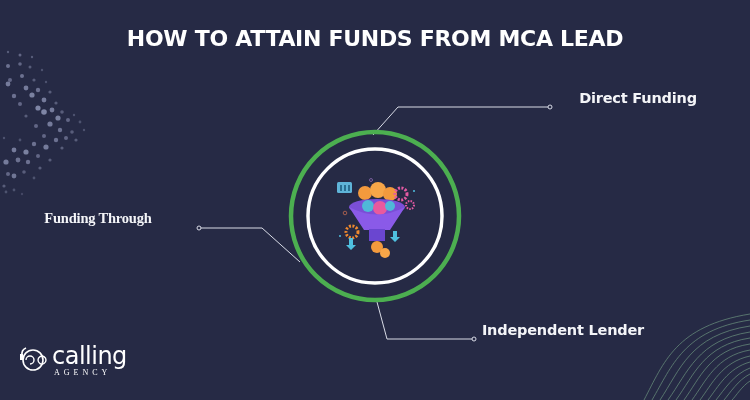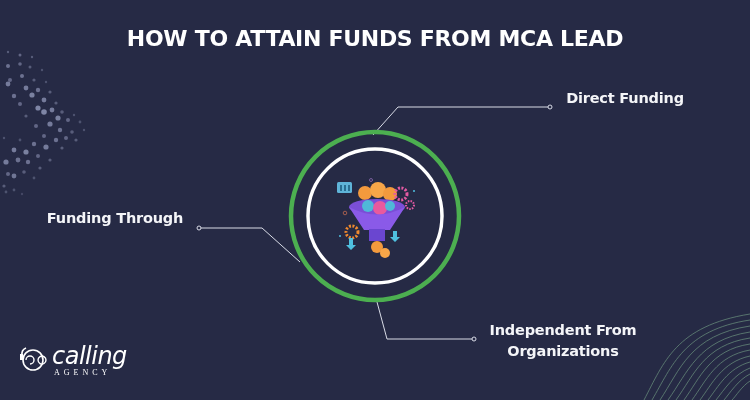--- a/index.html
+++ b/index.html
@@ -12,21 +12,21 @@
     .canvas { position: absolute; left: 0; top: 0; width: 750px; height: 400px; }
     .title {
       position: absolute; left: 0; top: 26px; width: 750px; text-align: center;
       color: #ffffff; font-weight: bold; font-size: 22px; letter-spacing: -0.3px;
     }
     .label {
       position: absolute; color: #f4f5f8; font-weight: bold; font-size: 14.5px;
       line-height: 21px; text-align: center; letter-spacing: -0.2px;
     }
     .logo { position: absolute; left: 20px; top: 348px; }
-    .logo-main { position: absolute; left: 32px; top: -6px; color: #fff; font-size: 24px; letter-spacing: -0.5px; font-family: "DejaVu Sans", sans-serif; font-style: italic; }
+    .logo-main { position: absolute; left: 32px; top: -6px; color: #fff; font-size: 24px; letter-spacing: -0.5px; font-family: "DejaVu Sans", sans-serif; }
     .logo-sub { position: absolute; left: 34px; top: 20px; color: #fff; font-size: 8px; letter-spacing: 4px; font-family: Liberation Serif, serif; }
   </style>
 </head>
 <body>
 
 <svg class="canvas" viewBox="0 0 750 400" width="750" height="400">
 
   <g fill="#8a90b0">
     <circle cx="8" cy="52" r="1.2" opacity="0.5"></circle>
       <circle cx="20" cy="55" r="1.5" opacity="0.6"></circle>
@@ -158,29 +158,28 @@
     <circle cx="33" cy="360" r="10"></circle>
     <path d="M22 356 Q 21 350 26 348"></path>
     <rect x="20" y="354" width="3" height="6" fill="#fff" stroke="none"></rect>
     <path d="M26 360 a4 4 0 1 1 4 4" stroke-width="1.4"></path>
     <path d="M38 360 a4 4 0 1 1 0 0.1" stroke-width="1.4"></path>
   </g>
 </svg>
 
 <div class="title">HOW TO ATTAIN FUNDS FROM MCA LEAD</div>
 
-<div class="label" style="left:555px; top:88px; width:140px;">
+<div class="label" style="left:568px; top:88px; width:140px;">
   <div>Direct Funding</div>
 </div>
 
-<div class="label" style="left:40px; top:208px; width:150px;">
+<div class="label" style="left:23px; top:208px; width:150px;font-family:Liberation Serif, serif;">
   <div>Funding Through</div>
 </div>
 
 <div class="label" style="left:478px; top:320px; width:170px;">
-  <div>Independent From</div>
-  <div>Organizations</div>
+  <div>Independent Lender</div>
 </div>
 
 <div class="logo">
   <span class="logo-main">calling</span>
   <span class="logo-sub">AGENCY</span>
 </div>
 
 </body></html>

